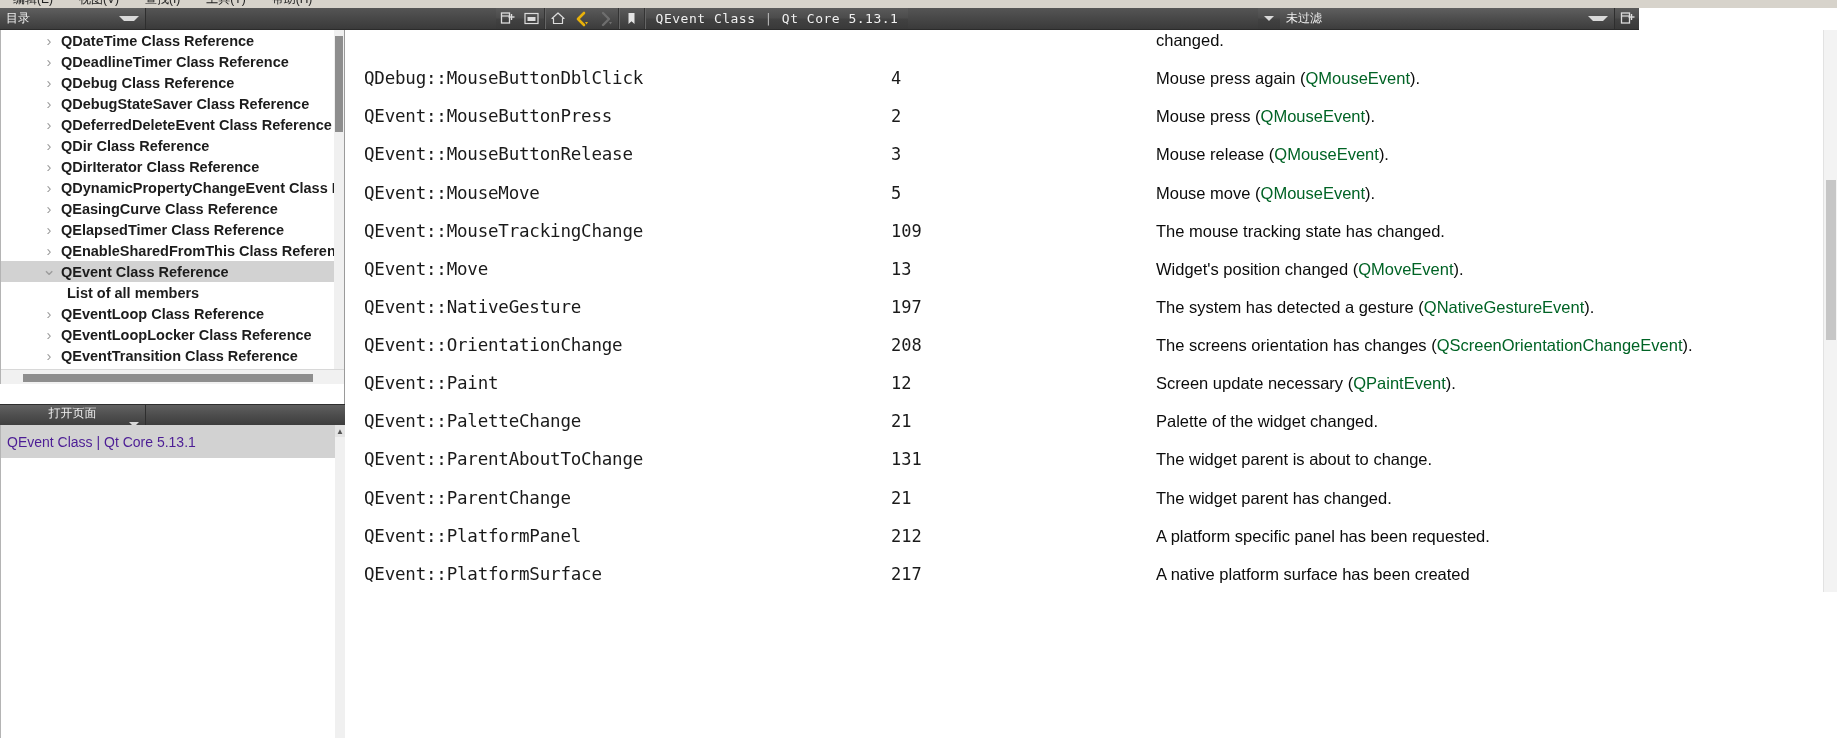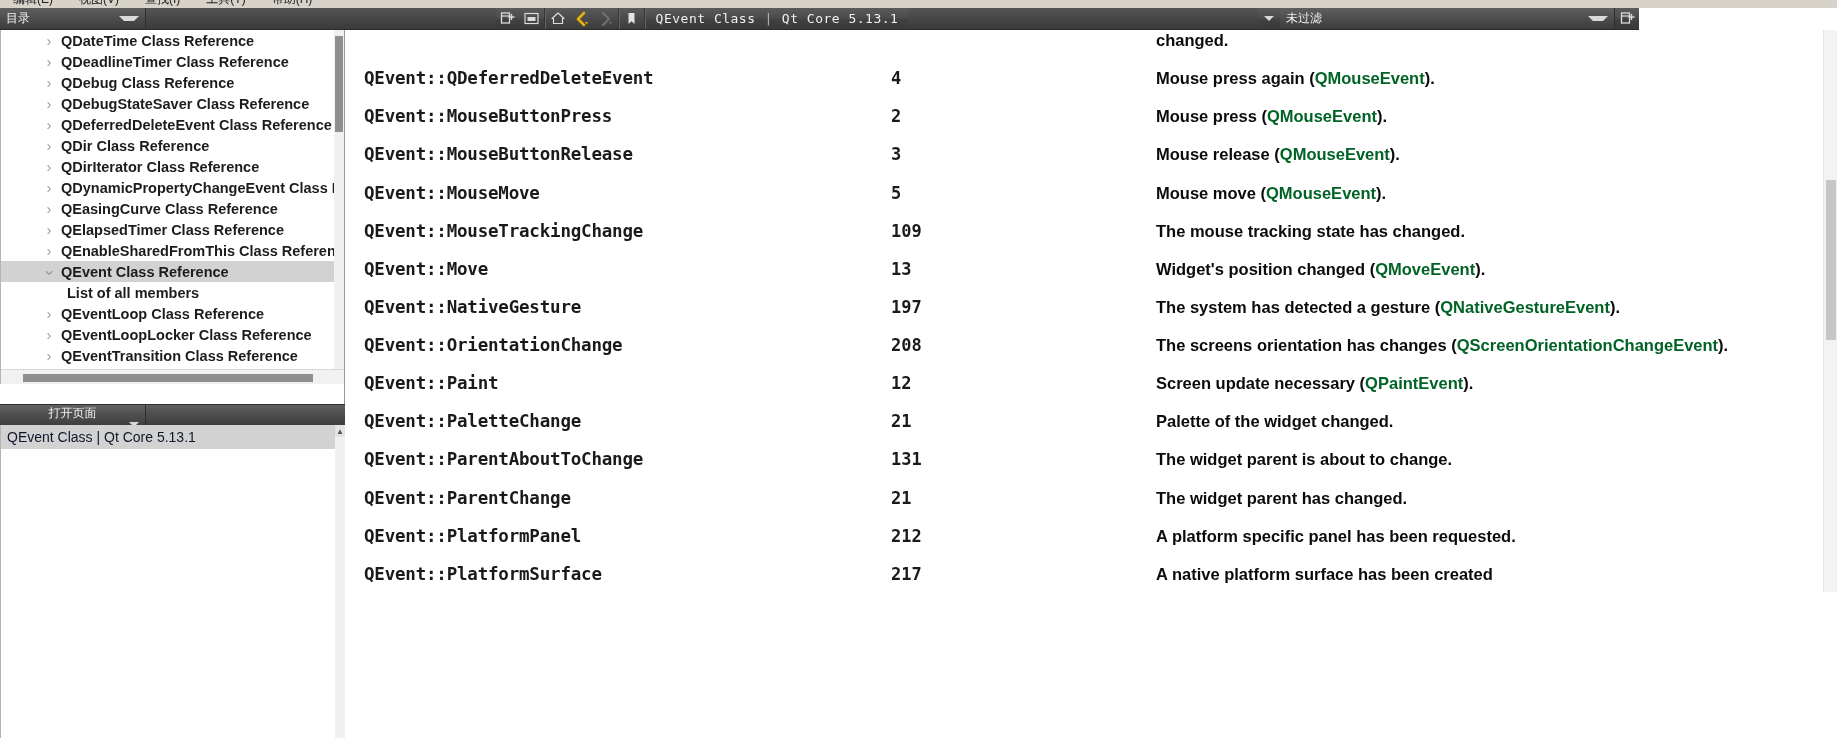--- a/index.html
+++ b/index.html
@@ -141,38 +141,38 @@
     border-top: 5px solid #d9d9d9;
   }
   .openpages-header .grow { flex: 1 1 auto; }
 
   .openpages-list {
     position: absolute; left: 0; top: 395px; width: 345px; height: 343px;
     background: #ffffff;
     border-left: 1px solid #b4b4b4;
   }
   .op-row {
-    height: 24px; display: flex; align-items: center;
-    padding-left: 6px; font-size: 14px; color: #0f172a; white-space: nowrap;
+    height: 33px; display: flex; align-items: center;
+    padding-left: 6px; font-size: 14px; color: #4c1d95; white-space: nowrap;
   }
   .op-row.selected { background: #d2d2d2; }
   .op-vscroll {
     position: absolute; right: 0; top: 0; width: 10px; height: 343px;
     background: #f0f0f0;
   }
   .op-vtop {
     position: absolute; left: 0; top: 0; width: 10px; height: 12px;
     background: #e4e4e4; display: flex; align-items: center; justify-content: center;
     font-size: 8px; color: #555;
   }
 
   
   .content {
     position: absolute; left: 346px; top: 30px; width: 1491px; height: 562px;
-    background: #ffffff; overflow: hidden; font-weight: bold;
+    background: #ffffff; overflow: hidden;
   }
   .doc {
     position: absolute; left: 0; top: 0; width: 1477px; height: 708px;
   }
   .etable {
     position: absolute; left: 0; top: 0;
     width: 1477px;
     border-collapse: collapse;
   }
   .etable td {
@@ -451,21 +451,21 @@
   <div class="content">
     <div class="doc">
       <table class="etable">
         <tbody id="enum-rows">
             <tr>
               <td class="c-name" style="padding-top: 0px;"></td>
               <td class="c-val" style="padding-top: 0px;"></td>
               <td class="c-desc" style="padding-top: 0px;"><span>changed.</span></td>
             </tr>
             <tr>
-              <td class="c-name">QEvent::QDeferredDeleteEvent</td>
+              <td class="c-name">QDebug::MouseButtonDblClick</td>
               <td class="c-val">4</td>
               <td class="c-desc"><span>Mouse press again (</span><span class="lnk">QMouseEvent</span><span>).</span></td>
             </tr>
             <tr>
               <td class="c-name">QEvent::MouseButtonPress</td>
               <td class="c-val">2</td>
               <td class="c-desc"><span>Mouse press (</span><span class="lnk">QMouseEvent</span><span>).</span></td>
             </tr>
             <tr>
               <td class="c-name">QEvent::MouseButtonRelease</td>

